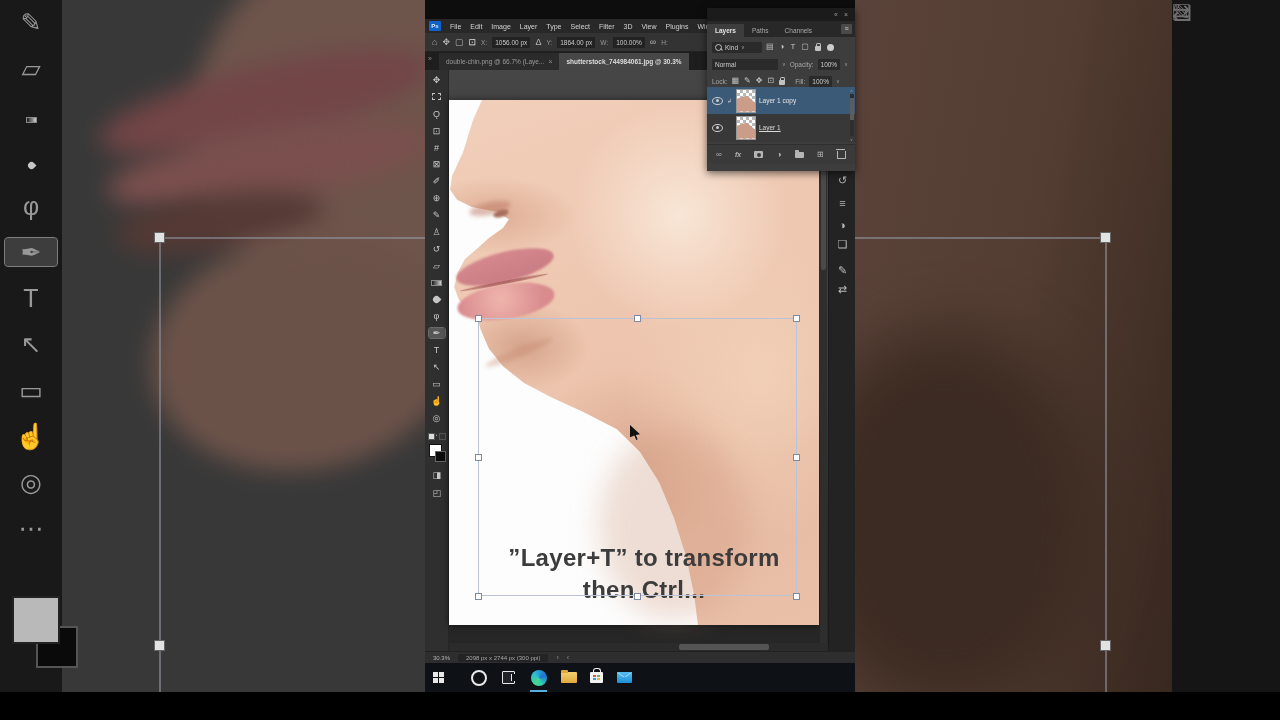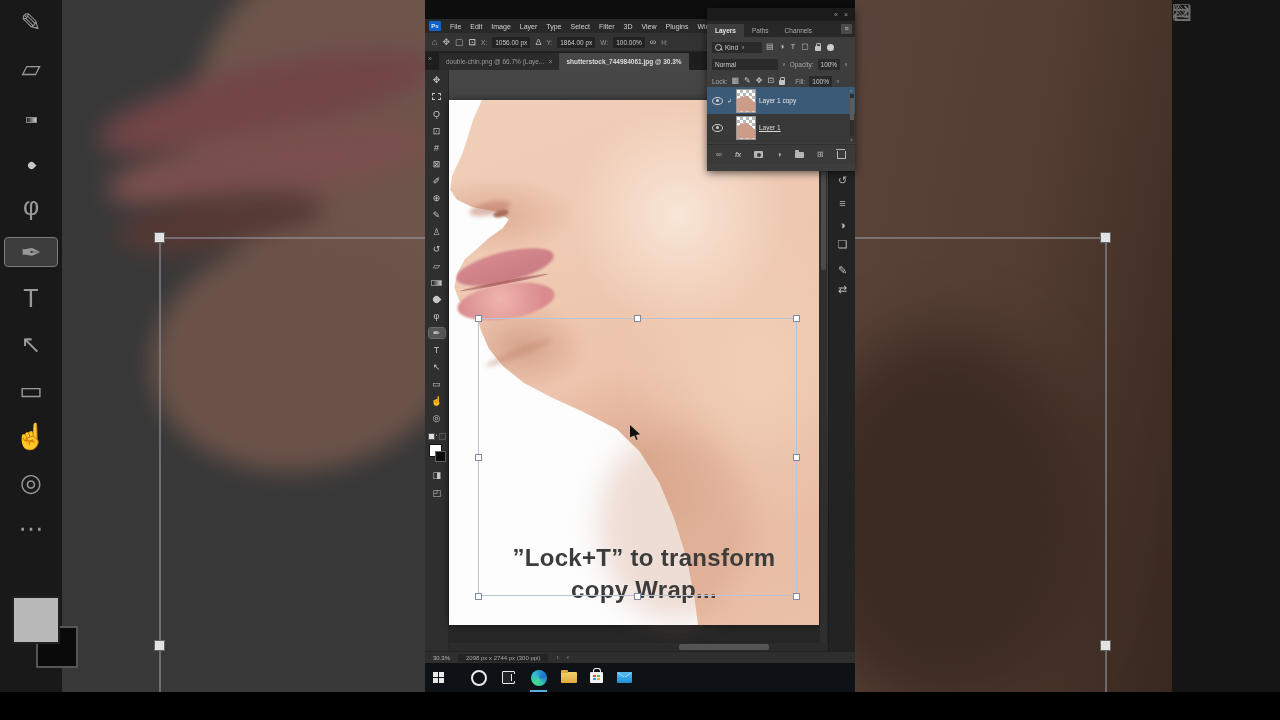--- a/index.html
+++ b/index.html
@@ -306,22 +306,22 @@
       <div class="photo">
         <div class="skin"></div>
         <div class="fpart" style="left:20px;top:102px;width:42px;height:13px;background:rgba(188,120,98,.5);transform:rotate(-12deg);filter:blur(2px)"></div>
         <div class="fpart" style="left:44px;top:110px;width:16px;height:7px;background:#a96f5e;transform:rotate(-16deg);filter:blur(1px)"></div>
         <div class="fpart" style="left:6px;top:152px;width:100px;height:30px;background:linear-gradient(175deg,#d6898e,#c97b83);transform:rotate(-14deg);filter:blur(1px)"></div>
         <div class="fpart" style="left:8px;top:184px;width:98px;height:35px;background:radial-gradient(circle at 45% 40%,#efb5ac,#d98b8e 75%);transform:rotate(-9deg);filter:blur(1px)"></div>
         <div class="fpart" style="left:10px;top:181px;width:90px;height:3px;background:rgba(155,75,78,.65);transform:rotate(-11deg);filter:blur(.5px)"></div>
         <div class="fpart" style="left:34px;top:248px;width:72px;height:9px;background:rgba(198,138,112,.4);transform:rotate(-22deg);filter:blur(2px)"></div>
         <div class="fpart" style="left:150px;top:330px;width:150px;height:190px;background:rgba(205,150,120,.30);filter:blur(14px)"></div>
 
-        <div class="caption" style="top:444px">”Lock+T” to transform</div>
-        <div class="caption" style="top:476px">copy Wrap...</div>
+        <div class="caption" style="top:444px">”Layer+T” to transform</div>
+        <div class="caption" style="top:476px">then Ctrl...</div>
 
         <div class="tbox"></div>
         <span class="th" style="left:26px;top:215px"></span>
         <span class="th" style="left:185px;top:215px"></span>
         <span class="th" style="left:344px;top:215px"></span>
         <span class="th" style="left:26px;top:354px"></span>
         <span class="th" style="left:344px;top:354px"></span>
         <span class="th" style="left:26px;top:493px"></span>
         <span class="th" style="left:185px;top:493px"></span>
         <span class="th" style="left:344px;top:493px"></span>

